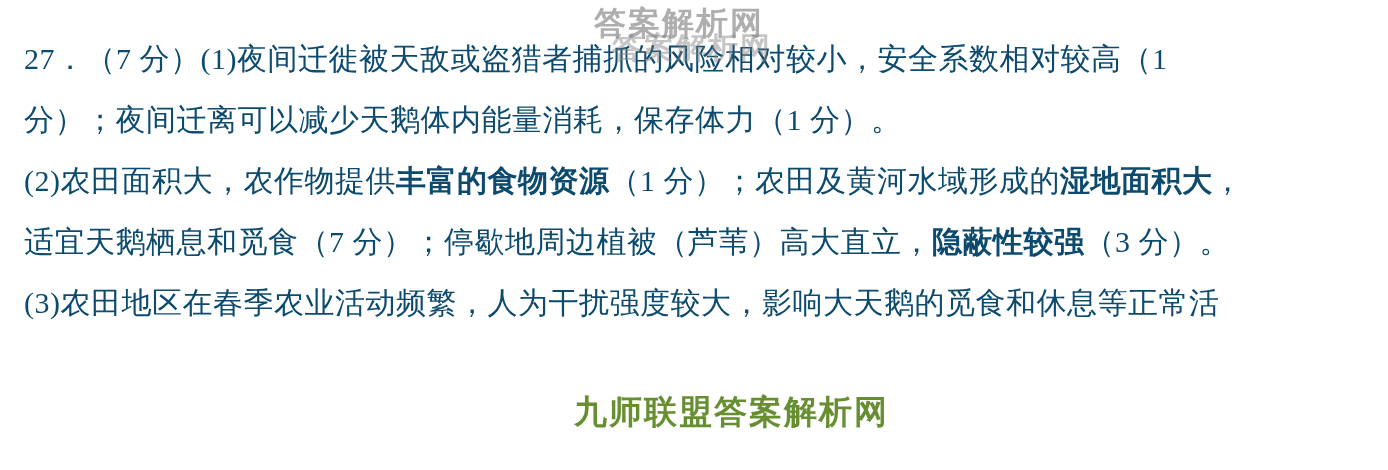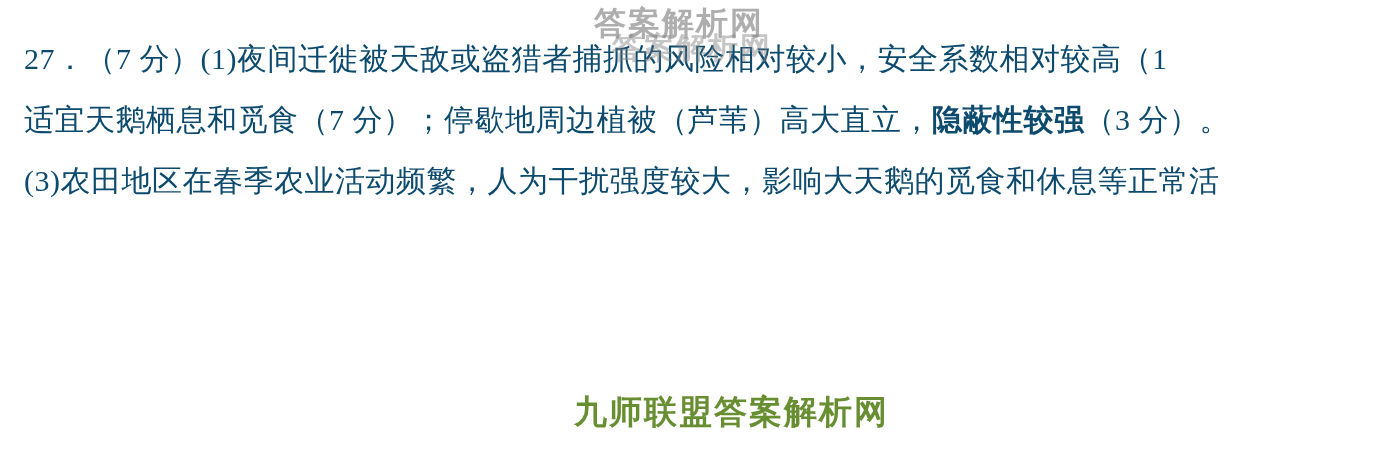--- a/index.html
+++ b/index.html
@@ -79,21 +79,27 @@
 <div id="page">
 
   <div class="watermark top">答案解析网</div>
 
   <div class="answer-body">
 
     <p class="para">
       <span class="seg">27．（7 分）(1)夜间迁徙被天敌或盗猎者捕抓的风险相对较小，安全系数相对较高（1</span>
     </p>
 
+    <p class="para">
+      <span class="seg">分）；夜间迁离可以减少天鹅体内能量消耗，保存体力（1 分）。</span>
+    </p>
 
+    <p class="para">
+      <span class="seg">(2)农田面积大，农作物提供</span><span class="seg bold">丰富的食物资源</span><span class="seg">（1 分）；农田及黄河水域形成的</span><span class="seg bold">湿地面积大</span><span class="seg">，</span>
+    </p>
 
     <p class="para">
       <span class="seg">适宜天鹅栖息和觅食（7 分）；停歇地周边植被（芦苇）高大直立，</span><span class="seg bold">隐蔽性较强</span><span class="seg">（3 分）。</span>
     </p>
 
     <p class="para">
       <span class="seg">(3)农田地区在春季农业活动频繁，人为干扰强度较大，影响大天鹅的觅食和休息等正常活</span>
     </p>
 
 

